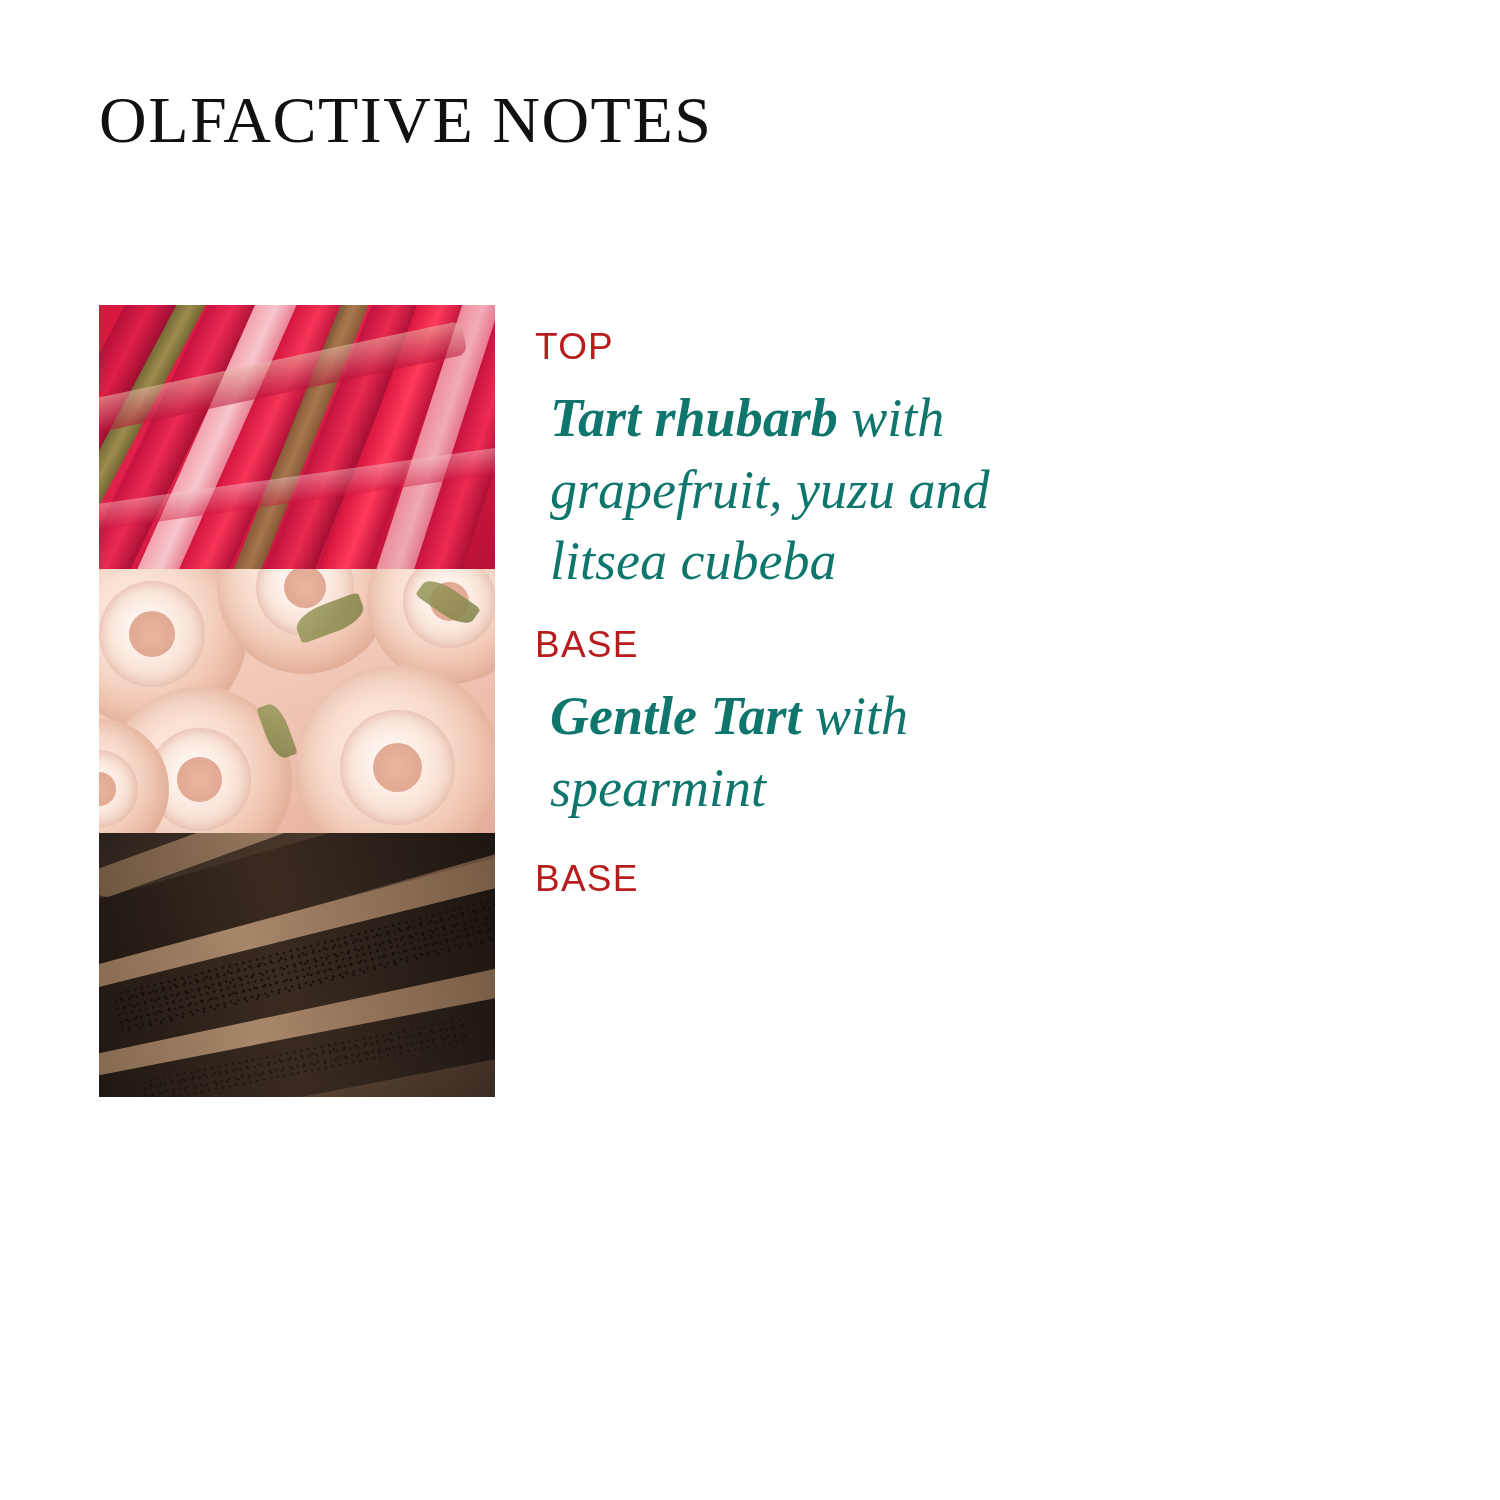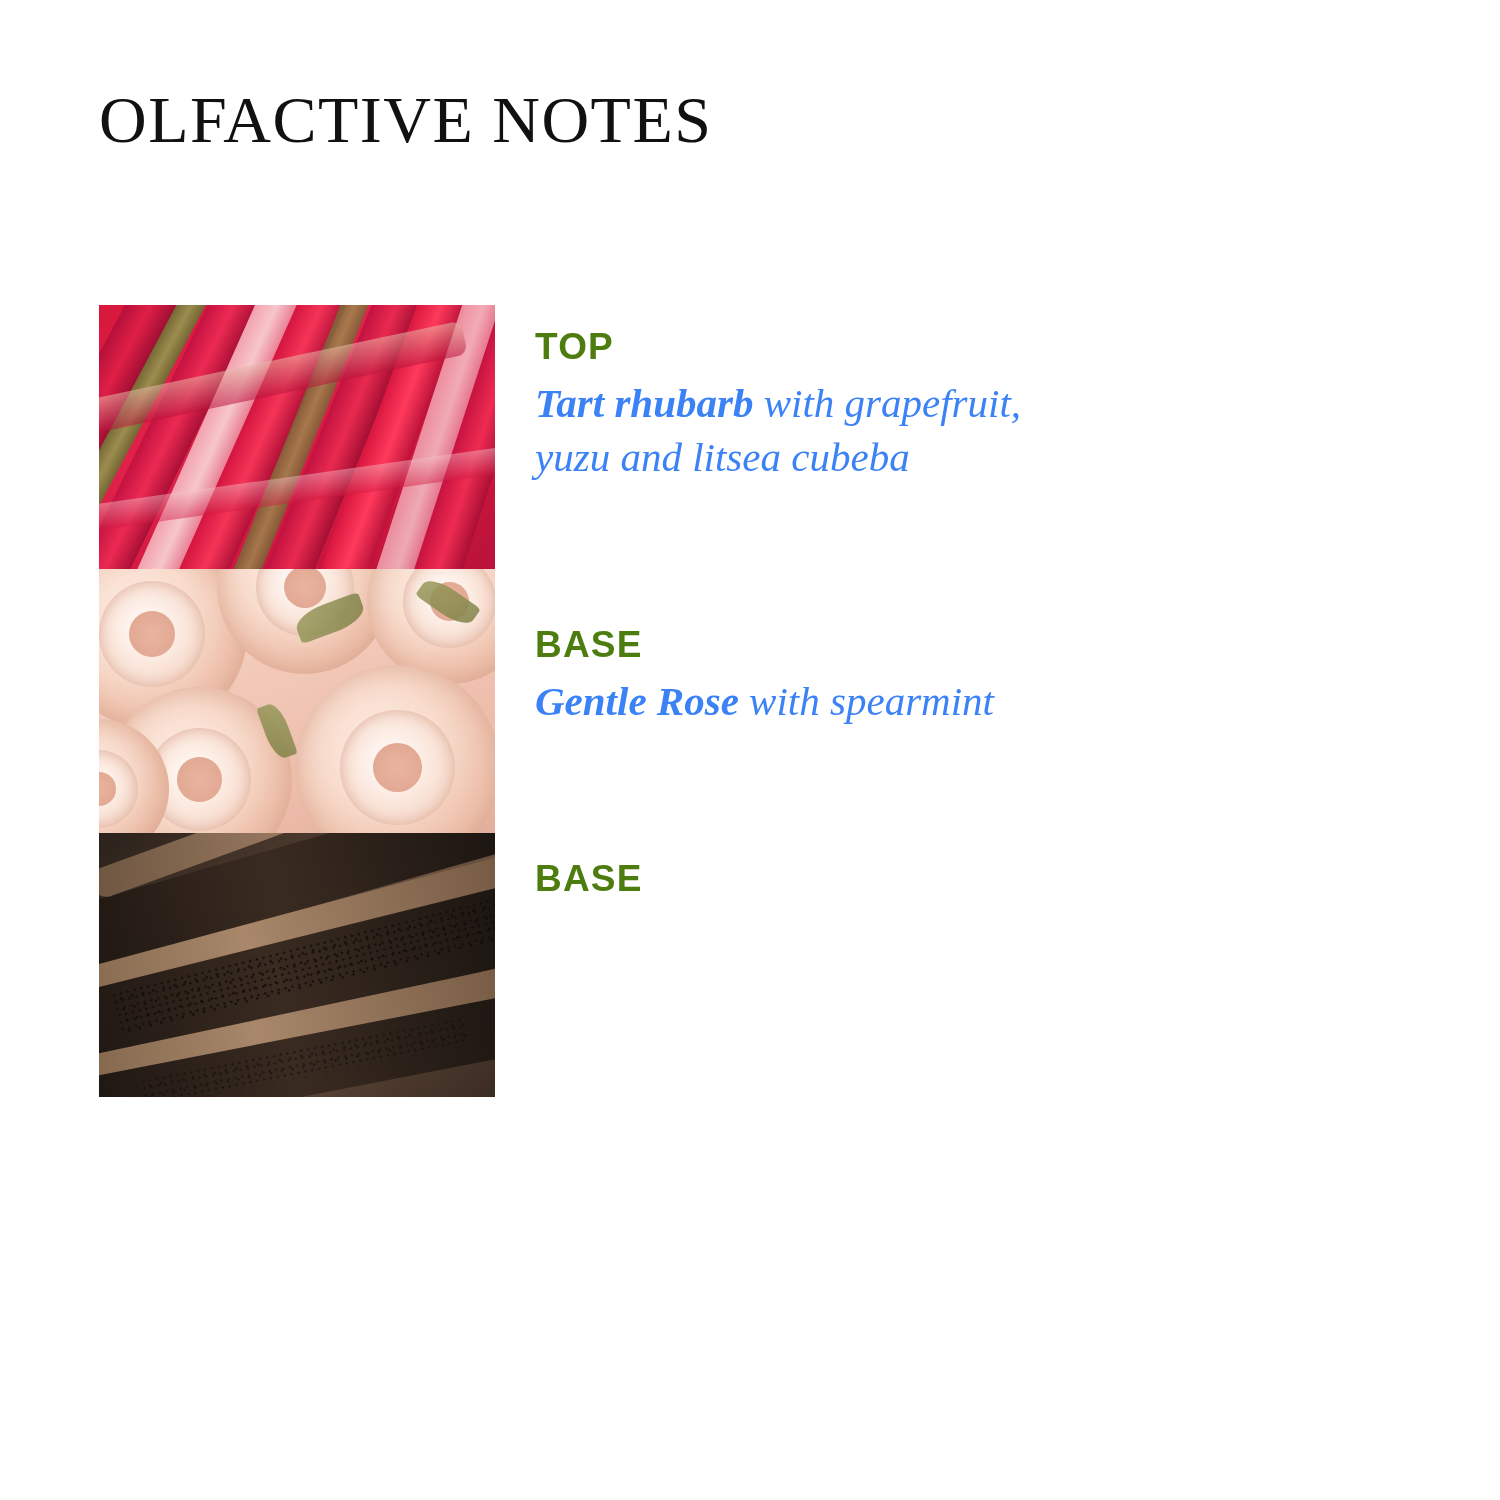--- a/index.html
+++ b/index.html
@@ -150,34 +150,34 @@
     top: 0;
     width: 560px;
   }
   .note-block {
     position: absolute;
     left: 0;
     width: 520px;
   }
   .note-label {
     font-family: "Liberation Sans", sans-serif;
-    font-weight: 700;
+    font-weight: 400;
     font-size: 37px;
     letter-spacing: 1.2px;
-    color: #4d7c0f;
+    color: #b91c1c;
     margin: 0 0 8px 0;
     line-height: 1.1;
   }
   .note-desc {
     font-family: "Liberation Serif", serif;
     font-style: italic;
-    font-size: 41px;
+    font-size: 54px;
     line-height: 1.33;
-    color: #3b82f6;
-    margin: 0;
+    color: #0f766e;
+    margin: 15px;
   }
   .note-desc .strong {
     font-weight: 700;
   }
 </style>
 </head>
 <body>
 
 <div class="page">
 
@@ -229,21 +229,21 @@
 
     <div class="text-column">
 
       <div class="note-block" style="top:22px;">
         <div class="note-label">TOP</div>
         <p class="note-desc"><span class="strong">Tart rhubarb</span><span> with grapefruit, yuzu and litsea cubeba</span></p>
       </div>
 
       <div class="note-block" style="top:320px;">
         <div class="note-label">BASE</div>
-        <p class="note-desc"><span class="strong">Gentle Rose</span><span> with spearmint</span></p>
+        <p class="note-desc"><span class="strong">Gentle Tart</span><span> with spearmint</span></p>
       </div>
 
       <div class="note-block" style="top:554px;">
         <div class="note-label">BASE</div>
       </div>
 
     </div>
 
   </div>
 </div>

